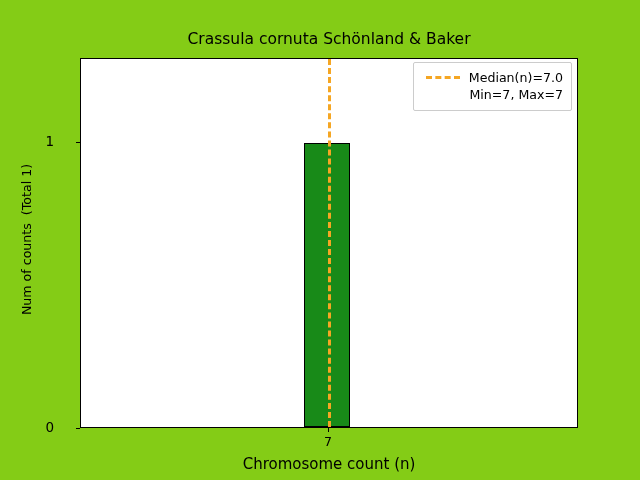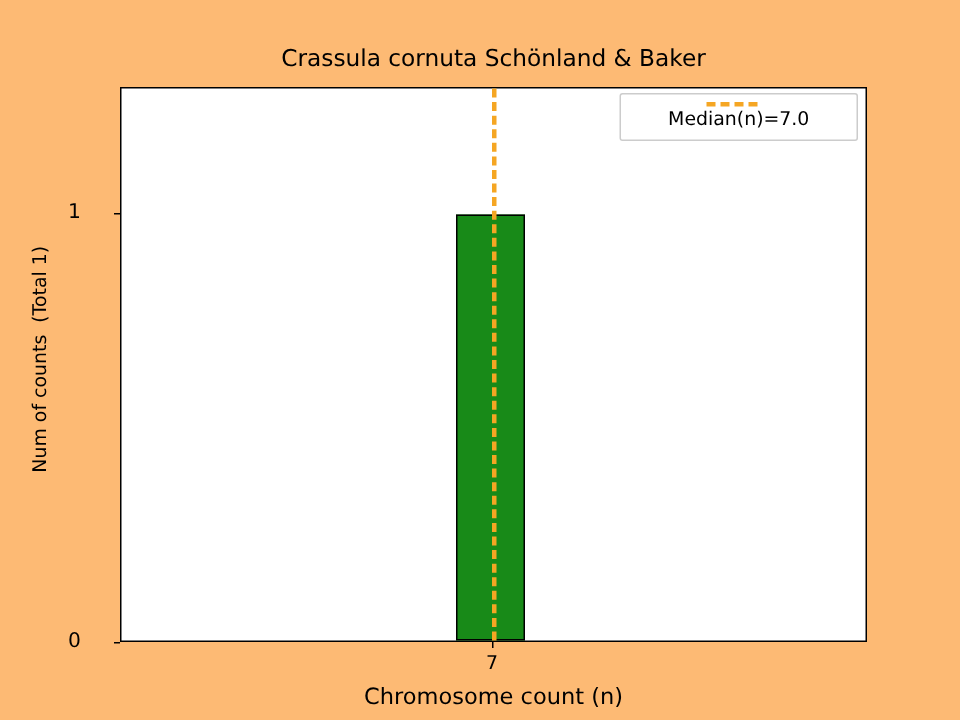--- a/index.html
+++ b/index.html
@@ -4,21 +4,21 @@
 <style>
   html, body {
     margin: 0;
     padding: 0;
     background: #ffffff;
   }
   #figure {
     position: relative;
     width: 640px;
     height: 480px;
-    background: #fdba74;
+    background: #84cc16;
     font-family: "DejaVu Sans", sans-serif;
     overflow: hidden;
   }
 
   
   #chart-title {
     position: absolute;
     left: 80px;
     top: 30px;
     width: 498px;
@@ -135,21 +135,20 @@
     border: 1px solid #cccccc;
     border-radius: 2px;
     background: #ffffff;
     padding: 6px 8px 7px 8px;
   }
   .legend-row {
     display: flex;
     align-items: center;
     justify-content: flex-end;
     height: 17px;
-    flex-direction: column;
   }
   .legend-swatch {
     width: 34px;
     height: 0;
     border-top: 3.2px dashed #f5a623;
     margin-right: 9px;
     flex: none;
   }
   .legend-swatch.blank {
     border-top: none;
@@ -187,15 +186,19 @@
   <div class="xtick-mark" style="left:328px;"></div>
   <div class="xtick-label" style="left:328px;">7</div>
 
   <div id="xlabel">Chromosome count (n)</div>
 
   <div id="legend">
     <div class="legend-row">
       <span class="legend-swatch"></span>
       <span class="legend-text">Median(n)=7.0</span>
     </div>
+    <div class="legend-row">
+      <span class="legend-swatch blank"></span>
+      <span class="legend-text">Min=7, Max=7</span>
+    </div>
   </div>
 
 </div>
 
 </body></html>

